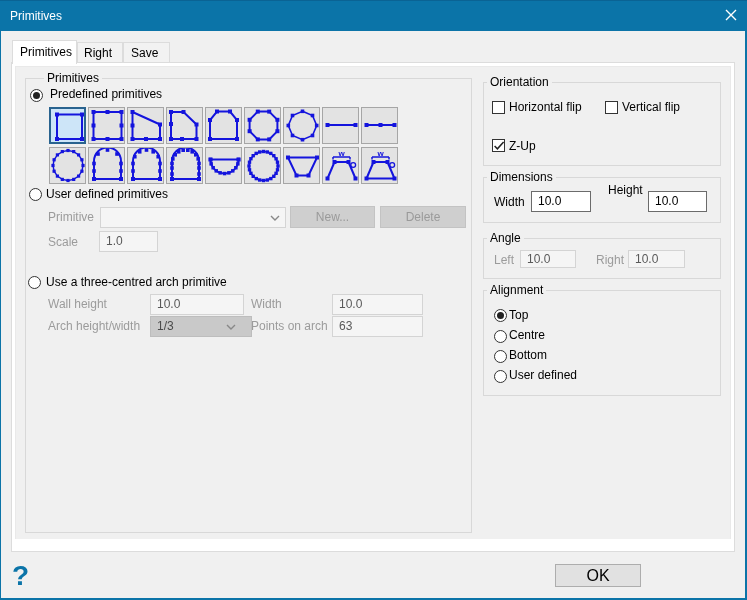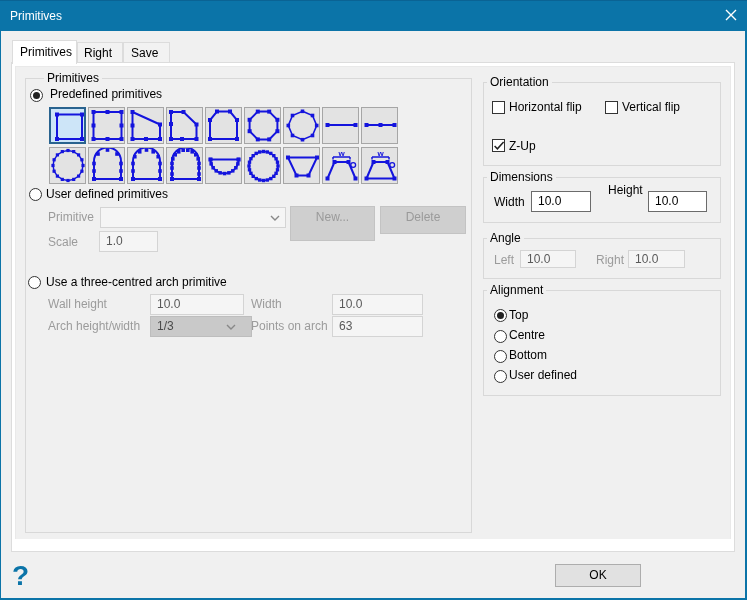--- a/index.html
+++ b/index.html
@@ -7,21 +7,21 @@
 .abs { position:absolute; }
 .txt { position:absolute; font-size:12px; color:#000; white-space:nowrap; line-height:13px; }
 .gray { color:#9b9b9b; }
 .groupbox { position:absolute; border:1px solid #d8d8d8; }
 .grouplabel { position:absolute; font-size:12px; background:#f0f0f0; padding:0 3px; line-height:13px; }
 .cell { position:absolute; width:37px; height:37px; background:#e3e3e3; border:1px solid #a6a6a6; }
 .cell.sel { background:#cde5f8; border:2px solid #29638f; }
 .field { position:absolute; background:#f5f5f5; border:1px solid #d4d4d4; font-size:12px; color:#595959; line-height:19px; padding-left:6px; }
 .wfield { position:absolute; background:#fff; border:1px solid #6b6b6b; font-size:12px; color:#000; line-height:19px; padding-left:6px; }
 .btnd { position:absolute; background:#cfcfcf; border:1px solid #c3c3c3; color:#9a9a9a; font-size:12px; text-align:center; }
-.btn { position:absolute; background:#e1e1e1; border:1px solid #adadad; color:#000; font-size:12px; text-align:center; }
+.btn { position:absolute; background:#e1e1e1; border:1px solid #adadad; color:#000; font-size:16px; text-align:center; }
 </style></head>
 <body>
 <div id="win">
 
   <div class="abs" style="left:0;top:0;width:747px;height:31px;background:#0b74a8;border-top:1px solid #0a6394"></div>
   <div class="abs" style="left:10px;top:9px;font-size:12px;color:#fff">Primitives</div>
   <svg class="abs" style="left:725px;top:9px" width="12" height="12" viewBox="0 0 12 12">
     <path d="M1,1 L11,11 M11,1 L1,11" stroke="#fff" stroke-width="1.4"></path>
   </svg>
 
@@ -308,22 +308,22 @@
     </div>
 
   <span style="position:absolute;left:29px;top:188px;width:13px;height:13px;border:1px solid #333;border-radius:50%;background:#fff;box-sizing:border-box"></span>
   <div class="txt" style="left:46px;top:188px">User defined primitives</div>
 
   <div class="txt gray" style="left:48px;top:211px">Primitive</div>
   <div class="field" style="left:100px;top:207px;width:186px;height:21px"></div>
   <svg width="10" height="6" viewBox="0 0 10 6" style="position:absolute;left:270px;top:215px">
       <polyline points="1,1 5,5 9,1" fill="none" stroke="#888" stroke-width="1.4"></polyline>
     </svg>
-  <div class="btnd" style="left:290px;top:206px;width:85px;height:35px;line-height:20px">New...</div>
-  <div class="btnd" style="left:380px;top:206px;width:86px;height:28px;line-height:20px">Delete</div>
+  <div class="btnd" style="left:290px;top:206px;width:85px;height:22px;line-height:20px">New...</div>
+  <div class="btnd" style="left:380px;top:206px;width:86px;height:22px;line-height:20px">Delete</div>
 
   <div class="txt gray" style="left:48px;top:236px">Scale</div>
   <div class="field" style="left:99px;top:231px;width:59px;height:21px">1.0</div>
 
   <span style="position:absolute;left:28px;top:276px;width:13px;height:13px;border:1px solid #333;border-radius:50%;background:#fff;box-sizing:border-box"></span>
   <div class="txt" style="left:46px;top:276px">Use a three-centred arch primitive</div>
 
   <div class="txt gray" style="left:48px;top:298px">Wall height</div>
   <div class="field" style="left:150px;top:294px;width:94px;height:21px">10.0</div>
   <div class="txt gray" style="left:251px;top:298px">Width</div>

